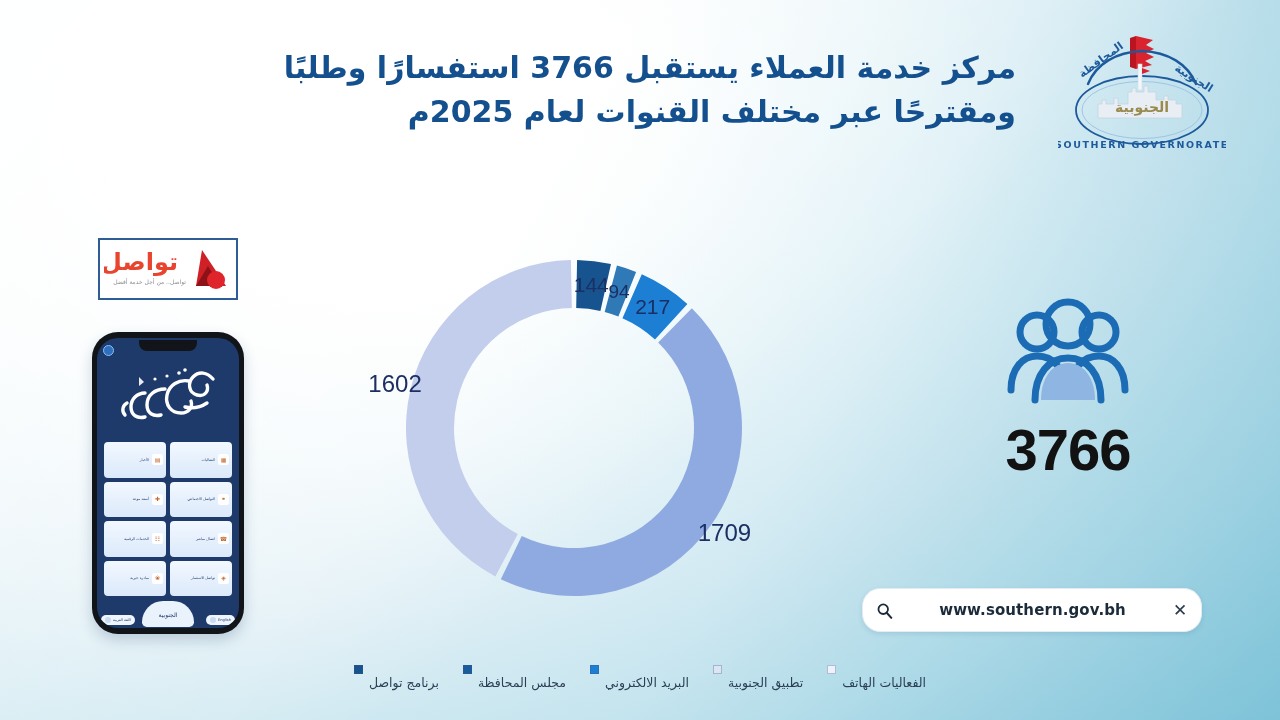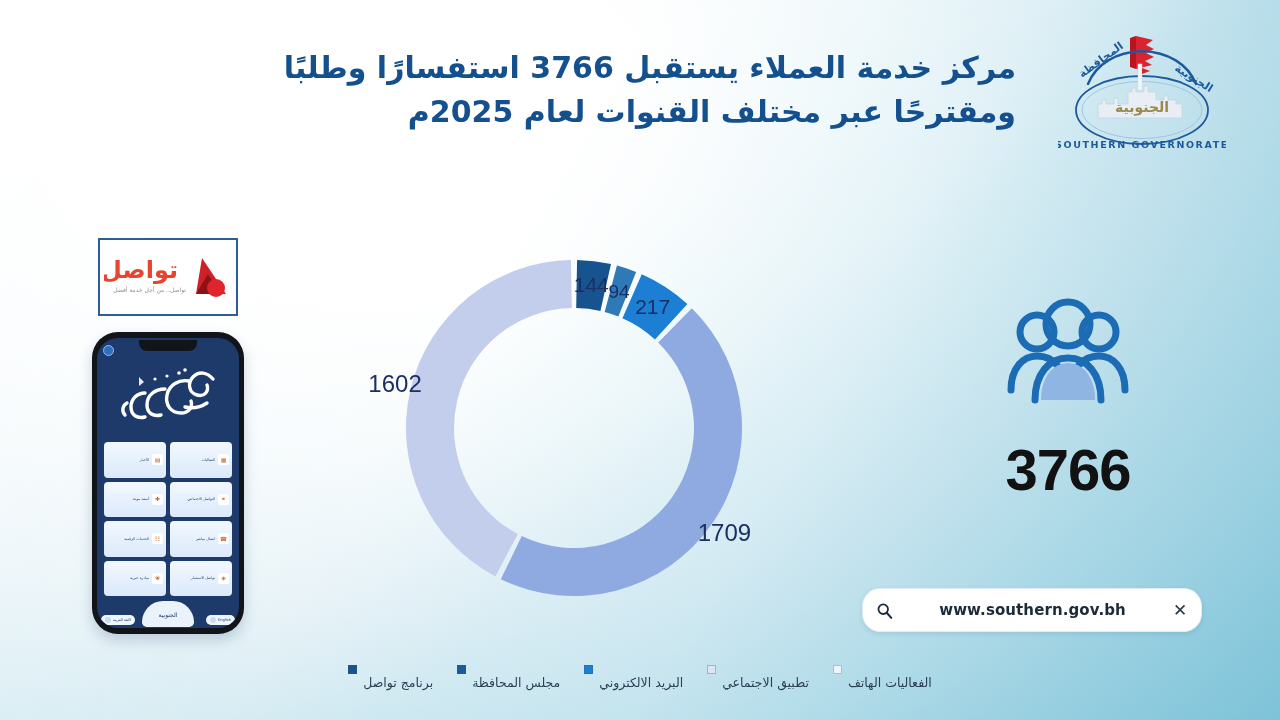--- a/index.html
+++ b/index.html
@@ -29,21 +29,21 @@
     letter-spacing:0px;
   }
   .title .l2{ display:block; }
 
   
   .logo{ position:absolute; top:26px; right:54px; width:168px; height:134px; }
   .logo svg{ display:block; width:100%; height:100%; }
 
   
   .tawasul{
-    position:absolute; left:98px; top:238px; width:140px; height:78px;
+    position:absolute; left:98px; top:238px; width:140px; height:62px;
     background:#ffffff; border:2px solid #2e5d96;
     display:flex; align-items:center; justify-content:center;
   }
   .tawasul svg{ width:128px; height:66px; display:block; }
 
   
   .phone{
     position:absolute; left:92px; top:332px; width:152px; height:302px;
     background:#111418; border-radius:26px;
     box-shadow:0 6px 14px rgba(30,70,110,.22);
@@ -116,21 +116,21 @@
   }
   .seg-lbl.small{ font-size:19px; }
   .seg-lbl.big{ font-size:24px; }
 
   
   .kpi{ position:absolute; left:962px; top:294px; width:212px; text-align:center; }
   .kpi svg{ width:142px; height:122px; display:block; margin:0 auto; }
   .kpi-num{
     font-family:"Liberation Sans", sans-serif;
     font-weight:bold; font-size:58px; color:#121212; letter-spacing:-1px;
-    margin-top:20px;
+    margin-top:0;
   }
 
   
   .urlbar{
     position:absolute; left:862px; top:588px; width:340px; height:44px;
     background:#ffffff; border-radius:18px; border:1px solid #e2ecf3;
     box-shadow:0 2px 5px rgba(40,90,130,.14);
     display:flex; align-items:center; padding:0 13px;
   }
   .url-txt{
@@ -338,21 +338,21 @@
   <span class="url-txt">www.southern.gov.bh</span>
   <span class="url-x">✕</span>
 </div>
 
 <div class="legend">
   <div class="lg-item">
     <span class="lg-tx">الفعاليات الهاتف</span>
     <span class="lg-sw" style="background: rgb(238, 243, 251); border: 1px solid rgba(60, 90, 130, 0.35);"></span>
   </div>
   <div class="lg-item">
-    <span class="lg-tx">تطبيق الاجتماعي</span>
+    <span class="lg-tx">تطبيق الجنوبية</span>
     <span class="lg-sw" style="background: rgb(221, 229, 245); border: 1px solid rgba(60, 90, 130, 0.35);"></span>
   </div>
   <div class="lg-item">
     <span class="lg-tx">البريد الالكتروني</span>
     <span class="lg-sw" style="background: rgb(28, 127, 212); border: 1px solid rgba(60, 90, 130, 0.35);"></span>
   </div>
   <div class="lg-item">
     <span class="lg-tx">مجلس المحافظة</span>
     <span class="lg-sw" style="background: rgb(26, 91, 158); border: 1px solid rgba(60, 90, 130, 0.35);"></span>
   </div>

